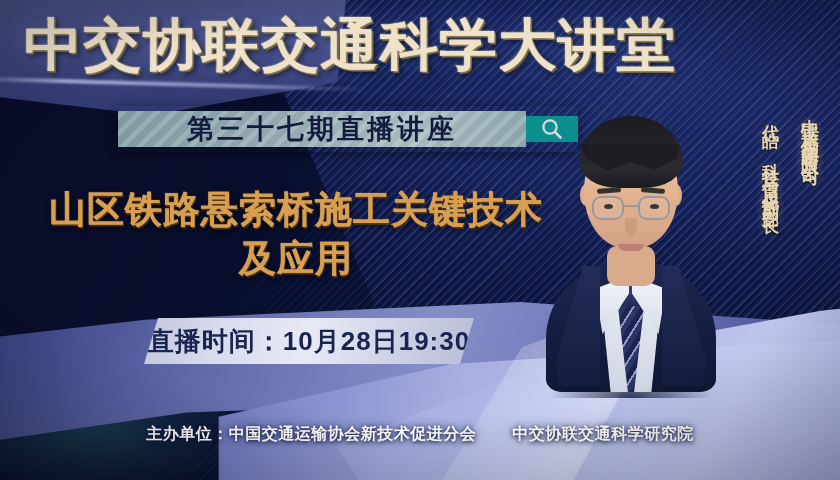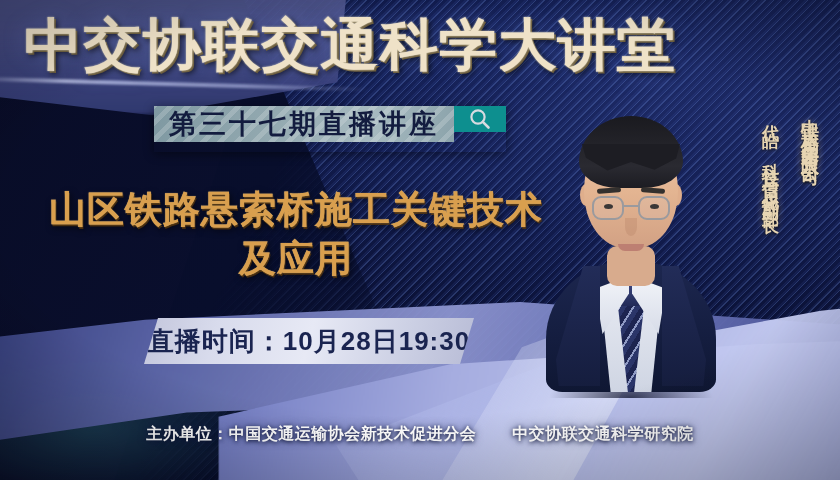--- a/index.html
+++ b/index.html
@@ -193,24 +193,23 @@
       2px 2px 0 #6b5c3c,
       3px 3px 6px rgba(0,0,0,.75),
       0 0 22px rgba(120,150,235,.35);
     transform:scaleX(1.04);
     white-space:nowrap;
   }
 
   
   .sub-bar{
     position:absolute;left:118px;top:106px;
-    width:352px;height:46px;
-    display:flex;align-items:flex-start;
+    width:460px;height:46px;
+    display:flex;align-items:center;
     box-shadow:0 2px 10px rgba(0,0,0,.45);
-    margin-left:36px;
   }
   .sub-bar-body{
     flex:1;position:relative;
     background:linear-gradient(100deg,#7f99a2 0%, #93a9b0 40%, #a7bac0 72%, #8ba3ab 100%);
     display:flex;align-items:center;justify-content:center;
     overflow:hidden;
   }
   .sub-bar-body::after{
     content:"";position:absolute;inset:0;
     background:repeating-linear-gradient(-45deg,

